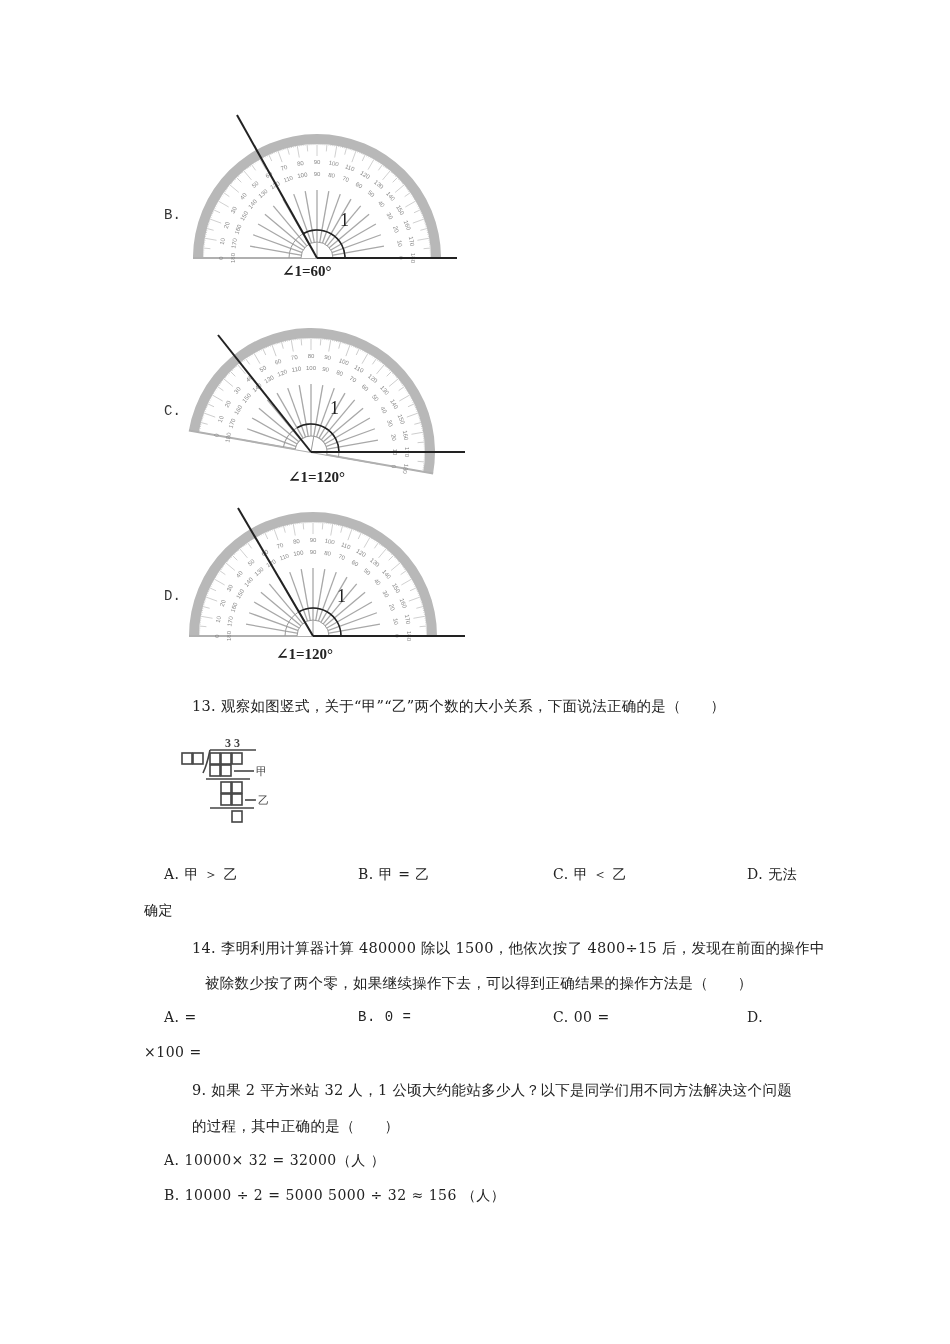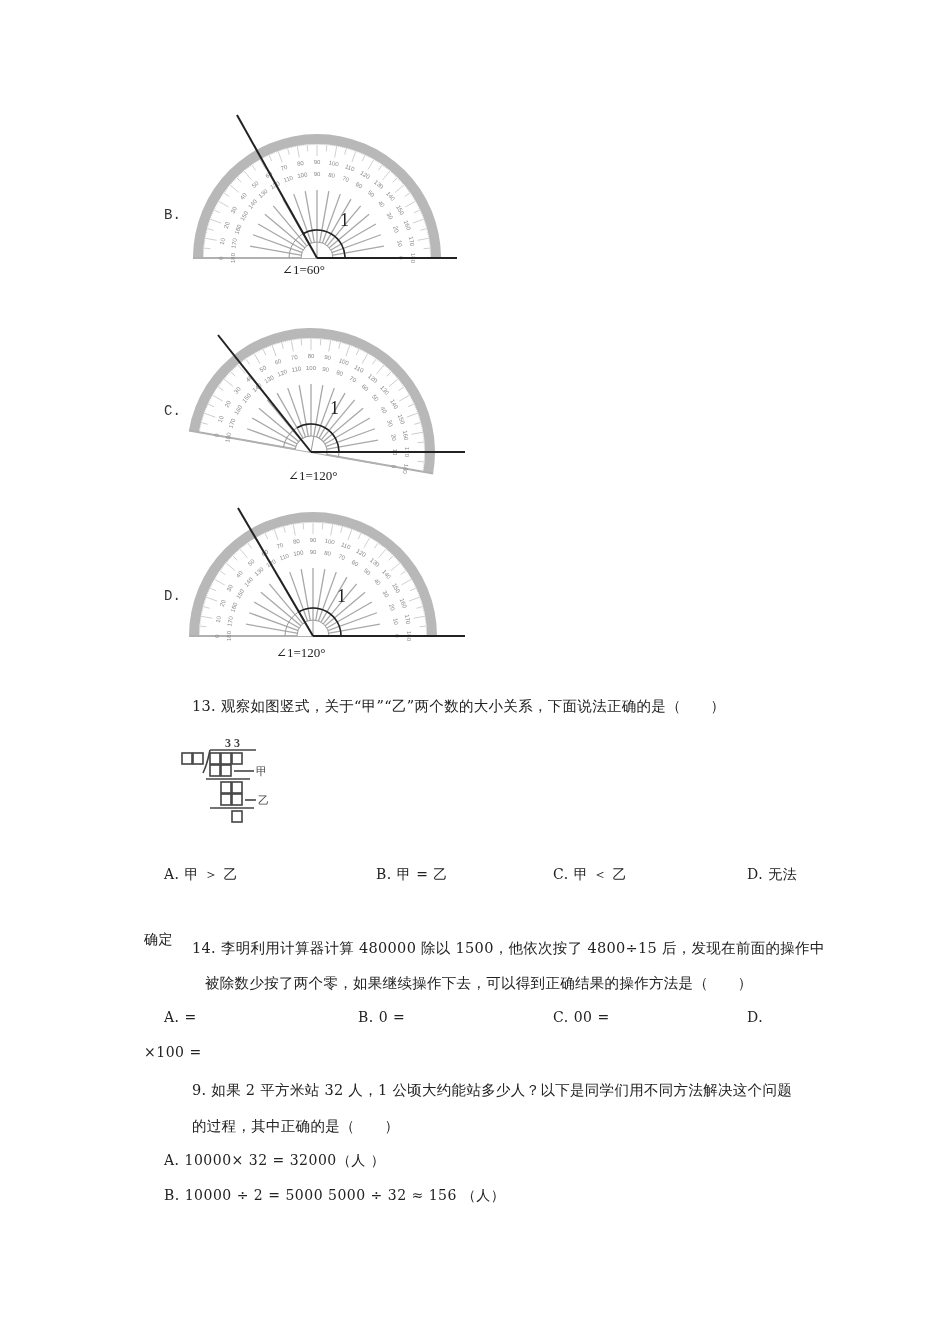--- a/index.html
+++ b/index.html
@@ -3,21 +3,21 @@
 <meta charset="utf-8">
 <style>
   html, body { margin: 0; padding: 0; background: #ffffff; }
   body { width: 950px; height: 1344px; position: relative; overflow: hidden;
          font-family: "DejaVu Serif", "Liberation Serif", serif; color: #222; }
   .abs { position: absolute; white-space: nowrap; }
   .opt-label { font-family: "Liberation Mono", "DejaVu Sans Mono", monospace; font-size: 14px; color: #333; }
   .q-text { font-size: 14.5px; letter-spacing: 0.3px; color: #222; line-height: 20px; margin-left: 48px; }
   .ans { font-size: 14px; letter-spacing: 0.5px; color: #222; }
   svg.prot { position: absolute; overflow: visible; }
-  .angle-caption { font-family: "Liberation Serif", "DejaVu Serif", serif; font-size: 13px; color: #222; }
+  .angle-caption { font-family: "Liberation Serif", "DejaVu Serif", serif; font-size: 15px; color: #222; font-weight: bold; }
 </style>
 </head>
 <body>
 
 <div class="abs opt-label" style="left:164px; top:207px;">B.</div>
 <svg class="prot" style="left:0; top:0;" width="950" height="300" viewBox="0 0 950 300">
   <g class="protractor" transform="rotate(0 317 258)">
       <path d="M 193 258 A 124 124 0 0 1 441 258 L 431 258 A 114 114 0 0 0 203 258 Z" fill="#b8b8b8"></path>
       <line x1="431" y1="258" x2="419" y2="258" stroke="#c4c4c4" stroke-width="0.8"></line>
       <line x1="430.9826372478286" y1="256.0104256661497" x2="429.9827895526722" y2="256.027878072587" stroke="#c4c4c4" stroke-width="0.8"></line>
@@ -812,41 +812,41 @@
     <line x1="32" y1="73" x2="76" y2="73"></line>
     <rect x="54" y="76" width="10" height="11"></rect>
   </g>
   <text x="78" y="40" font-size="11" fill="#444">甲</text>
   <text x="80" y="69" font-size="11" fill="#444">乙</text>
 </svg>
 
 <div class="abs ans" style="left:164px; top:866px;text-align:right;">
   <span>A.</span>&nbsp;<span>甲 ＞ 乙</span>
 </div>
-<div class="abs ans" style="left:376px; top:866px;">
+<div class="abs ans" style="left:358px; top:866px;">
   <span>B.</span>&nbsp;<span>甲 = 乙</span>
 </div>
 <div class="abs ans" style="left:553px; top:866px;">
   <span>C.</span>&nbsp;<span>甲 ＜ 乙</span>
 </div>
 <div class="abs ans" style="left:747px; top:866px;">
   <span>D.</span>&nbsp;<span>无法</span>
 </div>
-<div class="abs ans" style="left:144px; top:902px;margin-top:29px;">确定</div>
+<div class="abs ans" style="left:144px; top:902px;">确定</div>
 
 <div class="abs q-text" style="left:144px; top:938px;">
   <span>14.</span>
   <span>李明利用计算器计算 480000 除以 1500，他依次按了 4800÷15 后，发现在前面的操作中</span>
 </div>
 <div class="abs q-text" style="left:157px; top:973px;">被除数少按了两个零，如果继续操作下去，可以得到正确结果的操作方法是（　　）</div>
 
 <div class="abs ans" style="left:164px; top:1009px;">
   <span>A.</span>&nbsp;<span>=</span>
 </div>
-<div class="abs ans" style="left:358px; top:1009px;">
+<div class="abs ans" style="left:358px; top:1009px;font-family:Liberation Mono, monospace;">
   <span>B.</span>&nbsp;<span>0 =</span>
 </div>
 <div class="abs ans" style="left:553px; top:1009px;">
   <span>C.</span>&nbsp;<span>00 =</span>
 </div>
 <div class="abs ans" style="left:747px; top:1009px;">
   <span>D.</span><span></span>
 </div>
 <div class="abs ans" style="left:144px; top:1044px;">×100 =</div>
 

